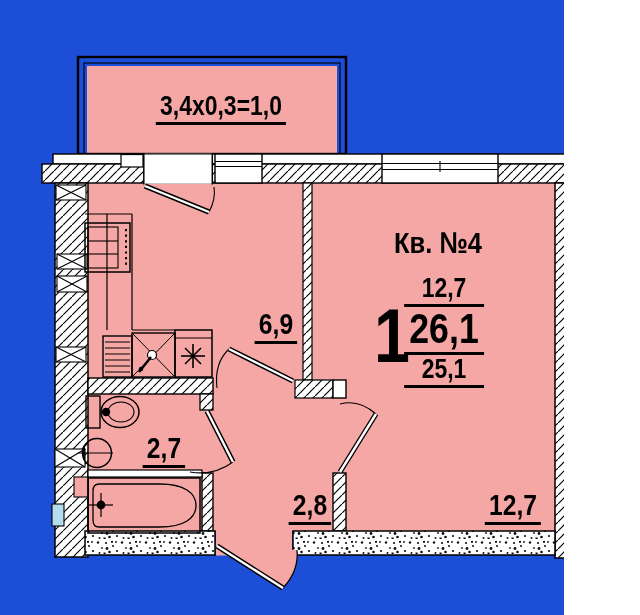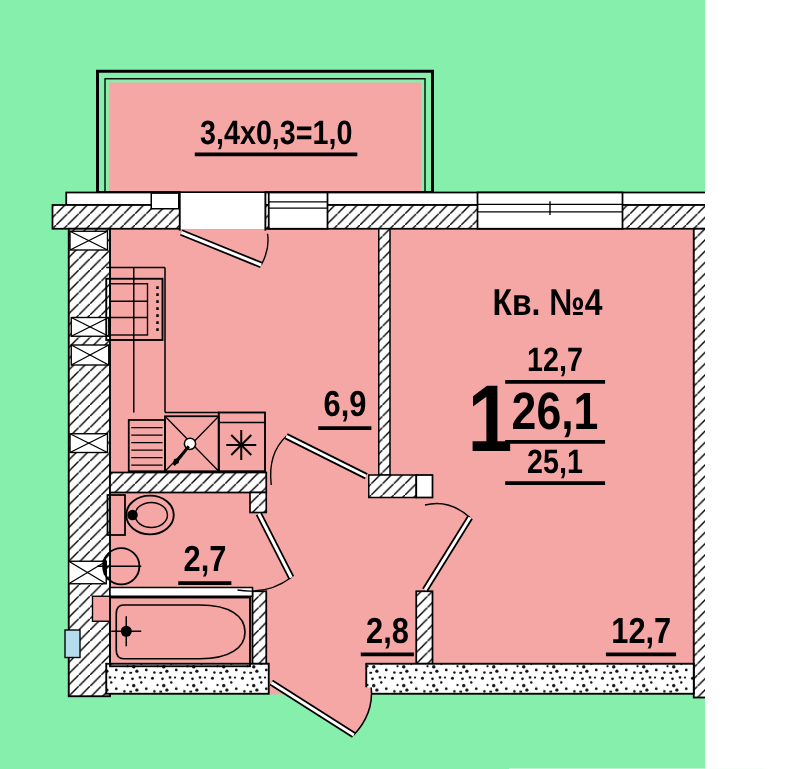--- a/index.html
+++ b/index.html
@@ -1,17 +1,17 @@
 <!DOCTYPE html>
 <html><head>
 <meta charset="utf-8">
 <style>
   html,body{margin:0;padding:0;background:#fff;}
   #stage{
-    position:relative;width:564px;height:615px;background:#86efac;overflow:hidden;
+    position:relative;width:564px;height:615px;background:#1d4ed8;overflow:hidden;
     font-family:"Liberation Sans", sans-serif;color:#000;
   }
   #plan-svg{position:absolute;left:0;top:0;}
   .lbl{
     position:absolute;transform:translate(-50%,-50%) scaleX(0.85);
     white-space:nowrap;font-weight:bold;line-height:1;z-index:5;
   }
   .lbl span{display:inline-block;}
   .lbl.u span{border-bottom:3px solid #000;padding:0 5px 2px;}
   .fs27{font-size:27px;}

